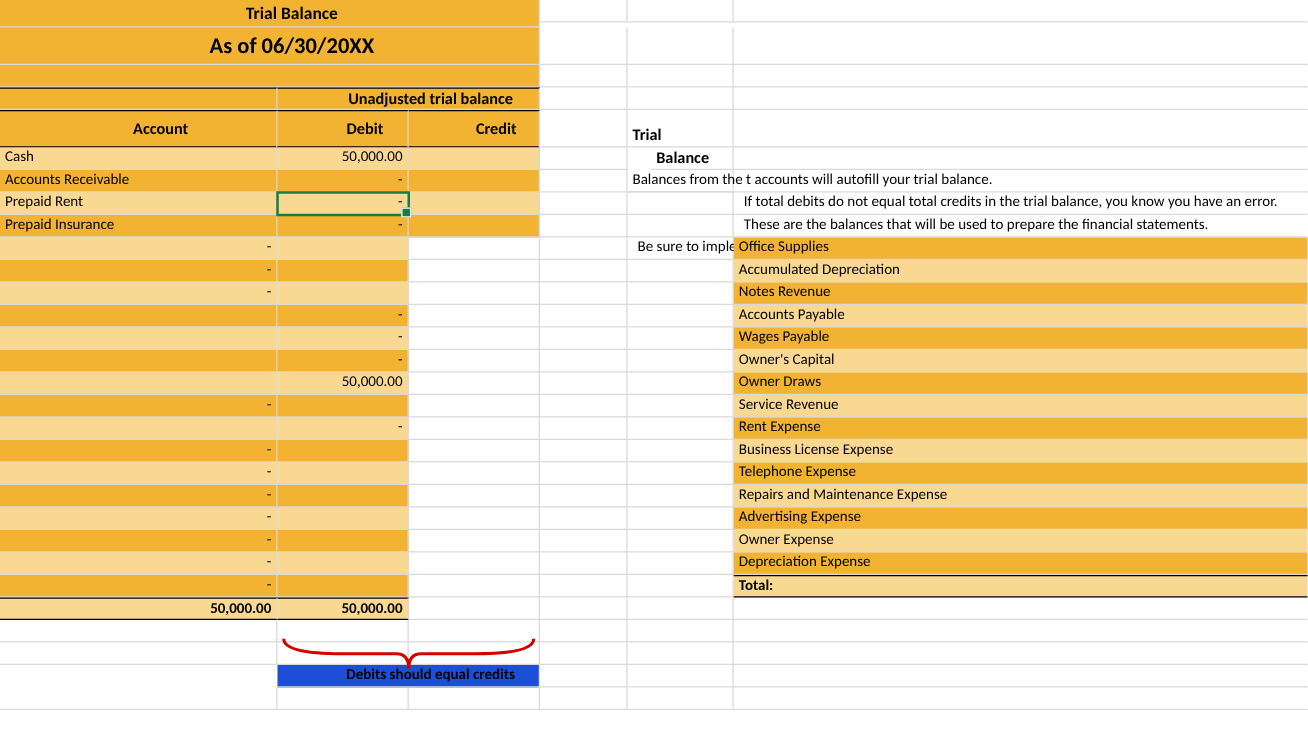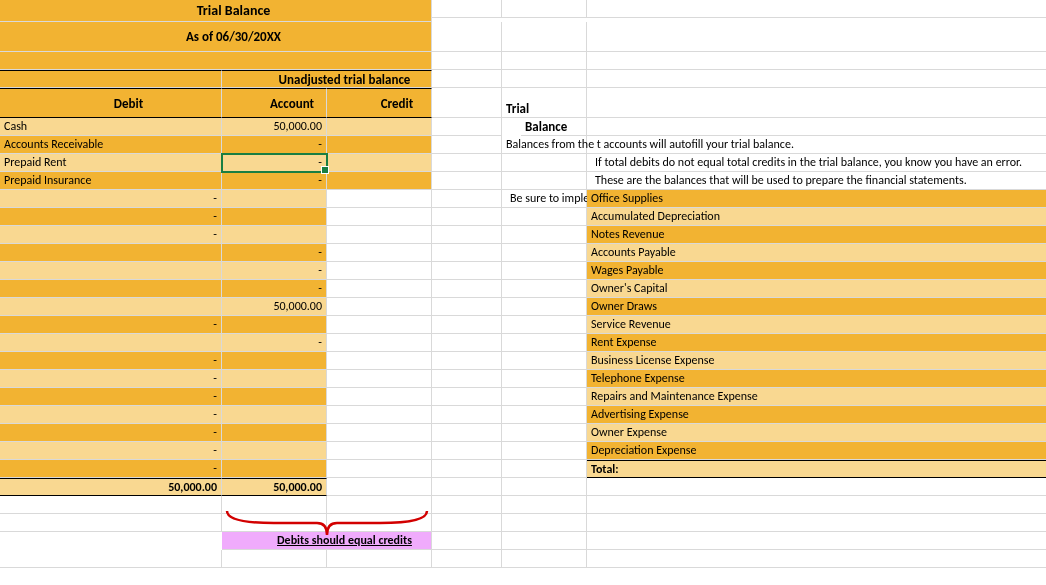--- a/index.html
+++ b/index.html
@@ -32,21 +32,21 @@
     overflow: visible;
     display: flex;
     align-items: center;
   }
   .h3 { height: 30px; }
   .bold { font-weight: bold; }
   .center { justify-content: center; text-align: left; padding-left: 40px; }
   .right { justify-content: flex-end; text-align: right; }
   .orange { background: #f2b332; }
   .lightorange { background: #f9d891; }
-  .yellow { background: #f0abfc; text-decoration: underline; }
+  .yellow { background: #1d4ed8; }
   .selected {
     outline: 2px solid #1a7e42;
     outline-offset: -1px;
     position: relative;
     z-index: 2;
   }
   .selected::after {
     content: "";
     position: absolute;
     right: -3px;
@@ -68,35 +68,35 @@
   }
 </style>
 </head>
 <body>
 
 <div class="grid" id="grid">
     <div class="cell orange bold center" style="grid-column:1/4;height:22px;font-size:14px;">Trial Balance</div>
     <div class="cell "></div>
     <div class="cell "></div>
     <div class="cell "></div>
-    <div class="cell orange bold center" style="grid-column:1/4;height:30px;font-size:13px;">As of 06/30/20XX</div>
+    <div class="cell orange bold center" style="grid-column:1/4;height:30px;font-size:18px;">As of 06/30/20XX</div>
     <div class="cell h3"></div>
     <div class="cell h3"></div>
     <div class="cell h3"></div>
     <div class="cell orange" style="grid-column:1/4;height:18px;"></div>
     <div class="cell "></div>
     <div class="cell "></div>
     <div class="cell "></div>
     <div class="cell orange border-top-thick" style="grid-column:1/2;"></div>
     <div class="cell orange bold center border-top-thick" style="grid-column:2/4;font-size:13px;">Unadjusted trial balance</div>
     <div class="cell "></div>
     <div class="cell "></div>
     <div class="cell "></div>
+    <div class="cell orange bold center h3 border-top-thick border-bottom-thick" style="font-size:13px;">Account</div>
     <div class="cell orange bold center h3 border-top-thick border-bottom-thick" style="font-size:13px;">Debit</div>
-    <div class="cell orange bold center h3 border-top-thick border-bottom-thick" style="font-size:13px;">Account</div>
     <div class="cell orange bold center h3 border-top-thick border-bottom-thick" style="font-size:13px;">Credit</div>
     <div class="cell h3"></div>
     <div class="cell bold h3" style="font-size:13px;align-items:flex-end;">Trial</div>
     <div class="cell h3"></div>
     <div class="cell lightorange">Cash</div>
     <div class="cell lightorange right">50,000.00</div>
     <div class="cell lightorange right"></div>
     <div class="cell "></div>
     <div class="cell bold" style="font-size:13px;margin-left:19px;">Balance</div>
     <div class="cell "></div>

